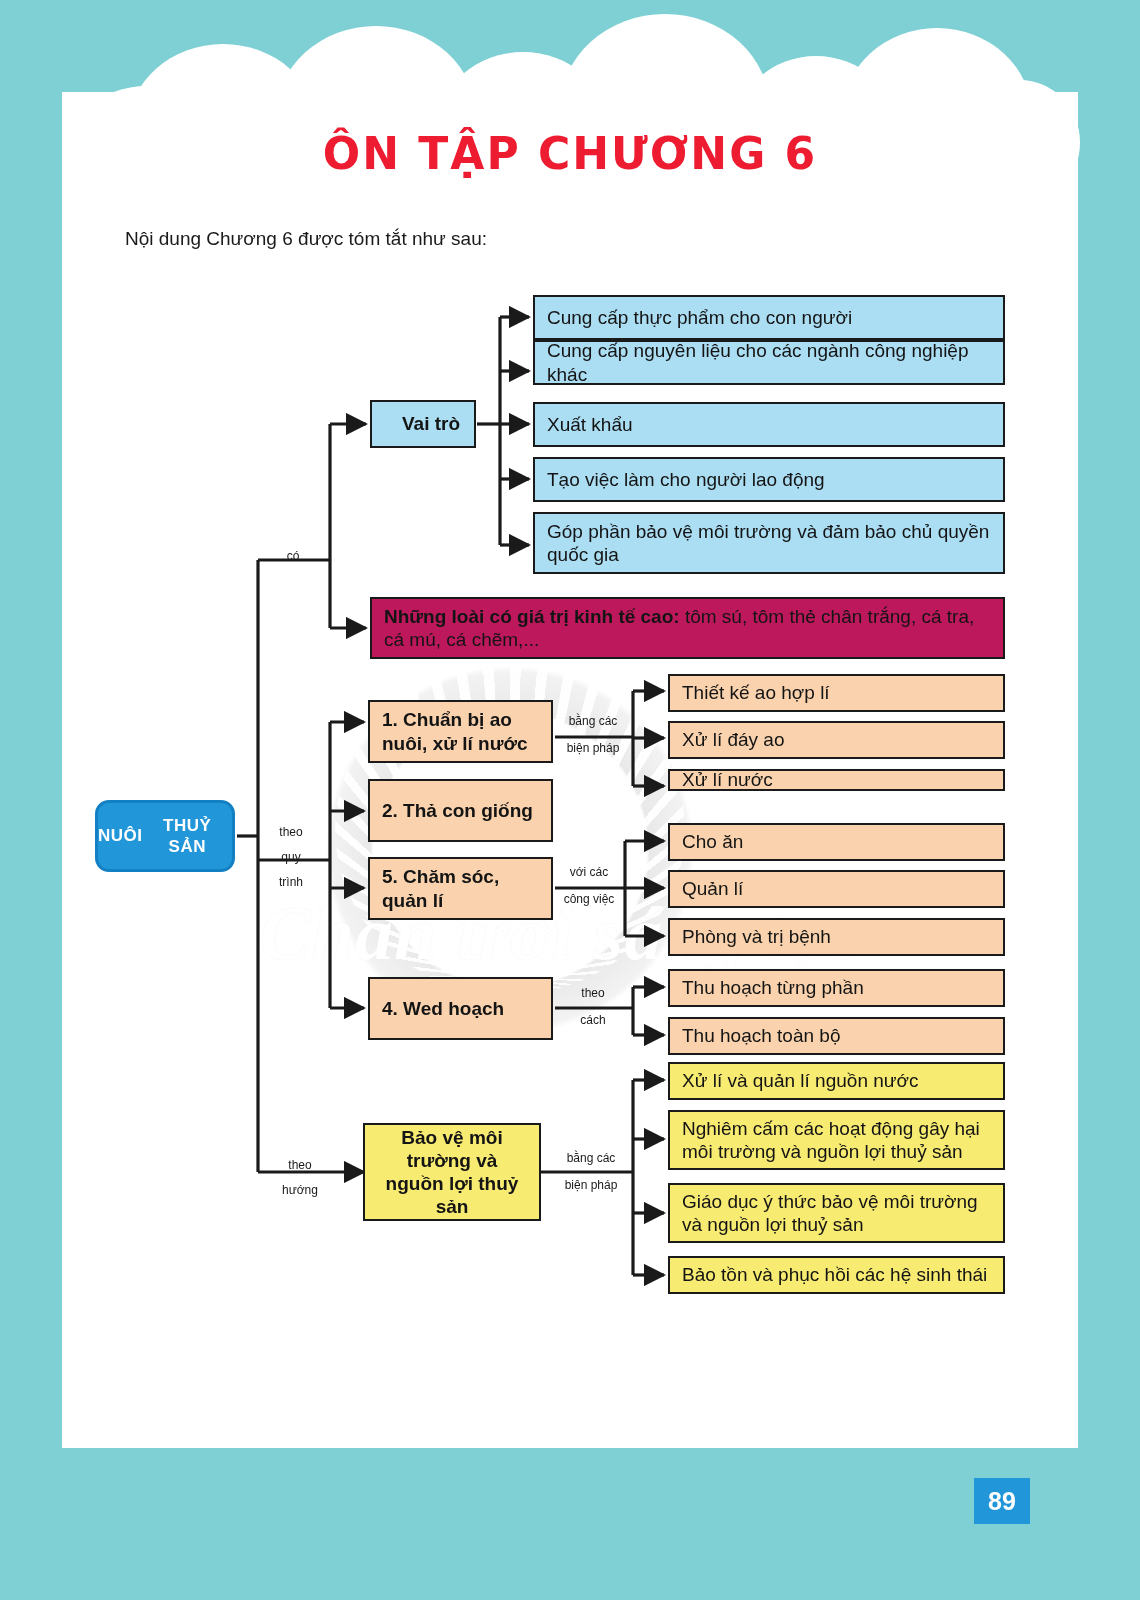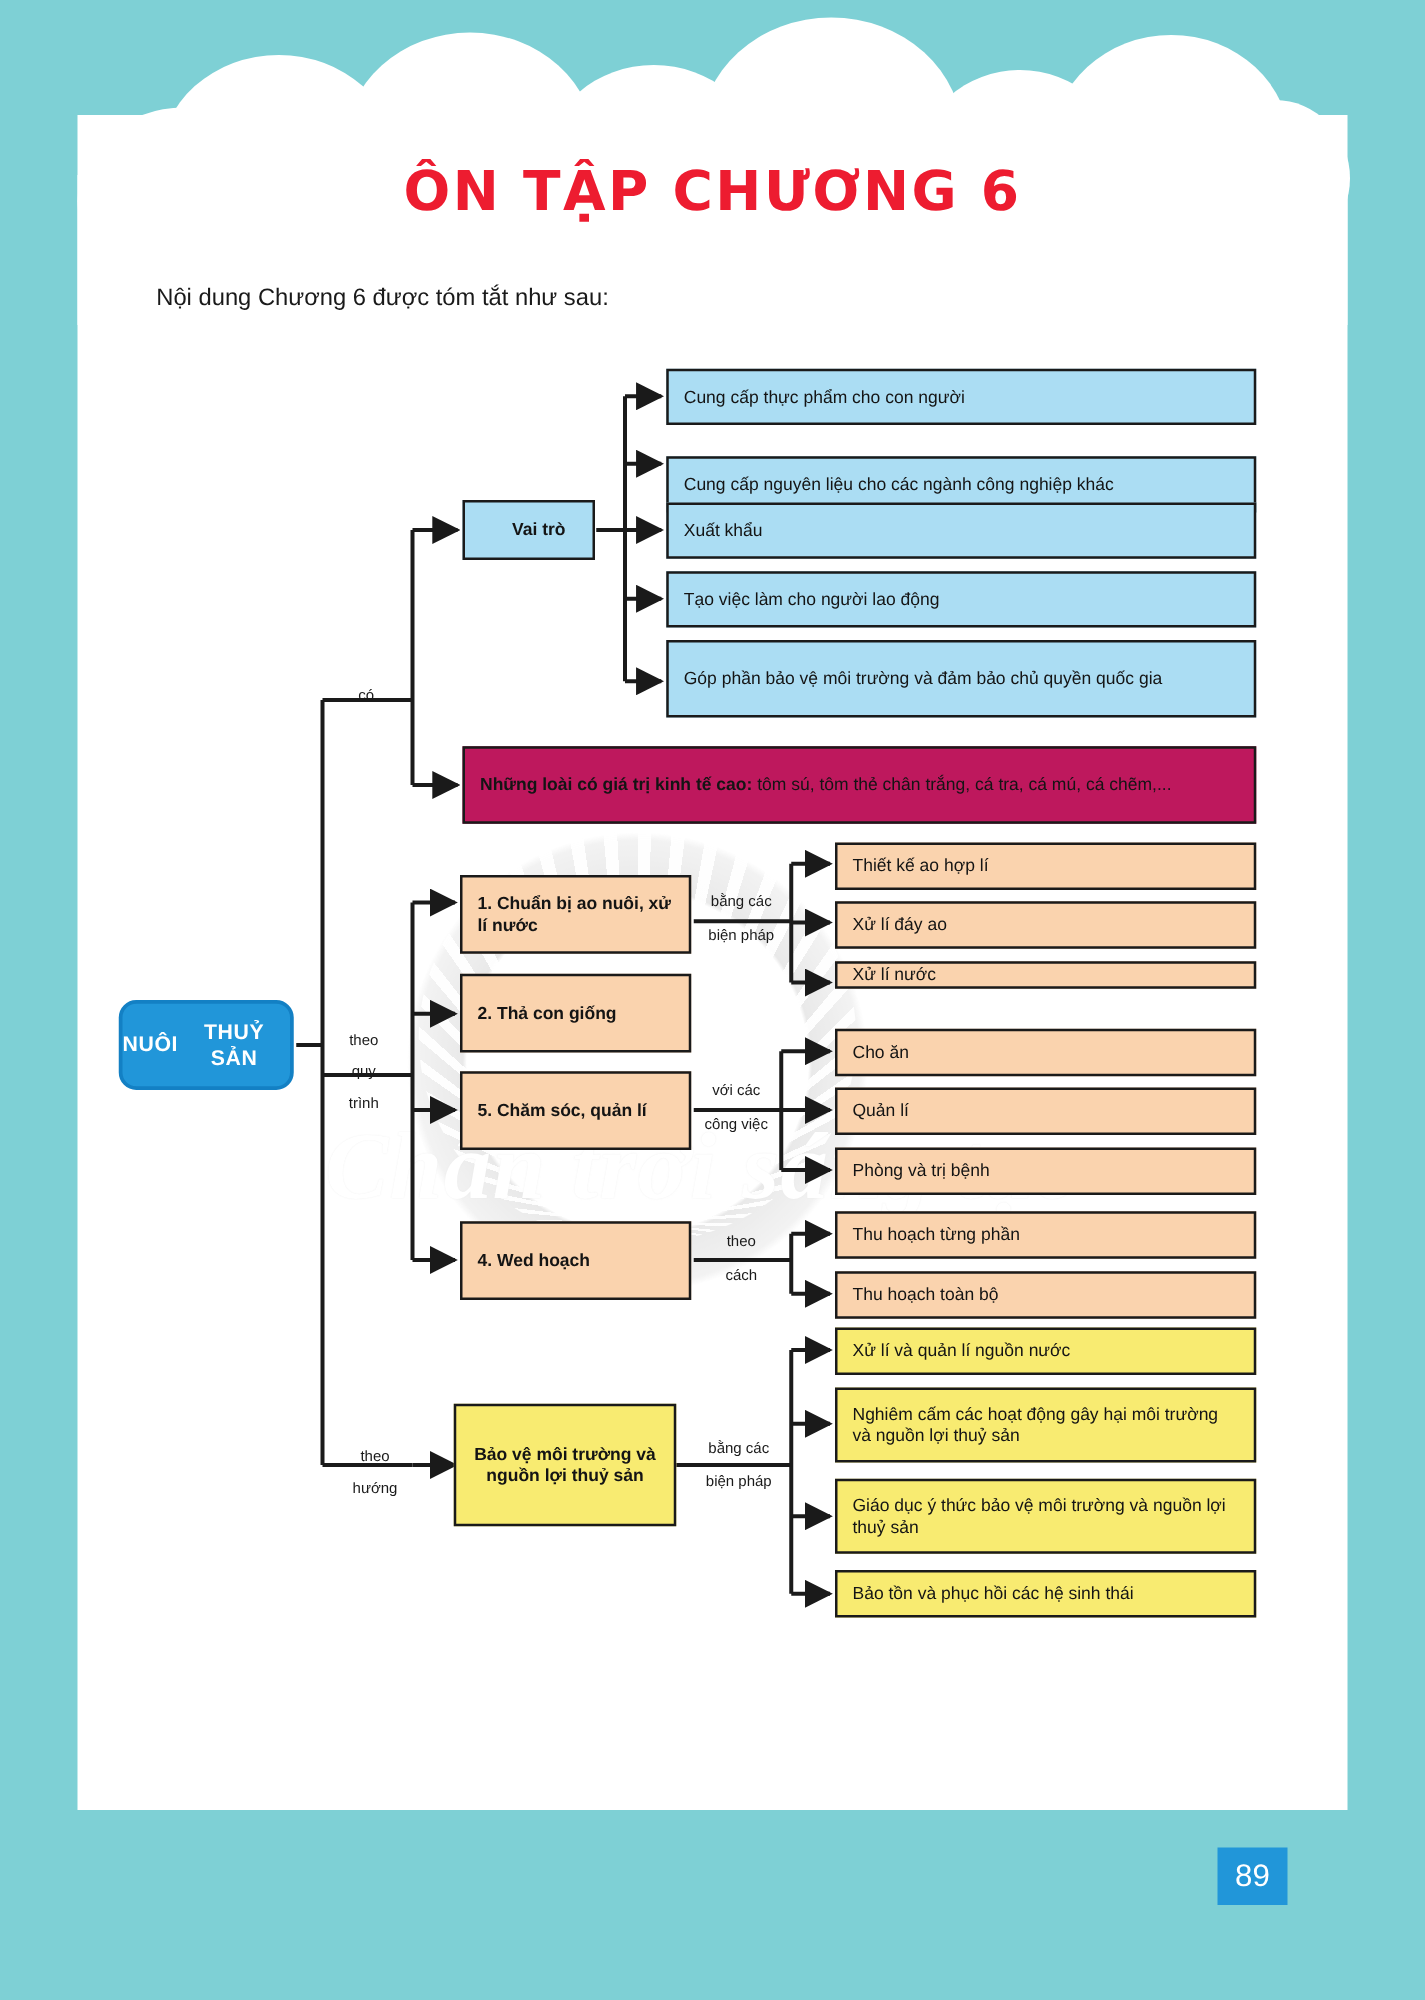--- a/index.html
+++ b/index.html
@@ -44,30 +44,30 @@
     color:#ed1c30;font-weight:bold;font-size:44px;letter-spacing:2px;
     font-family:"DejaVu Sans", sans-serif;
   }
   #intro{
     position:absolute;left:125px;top:228px;
     font-size:19px;color:#1a1a1a;
   }
   
   #page-number{
     position:absolute;left:974px;top:1478px;width:56px;height:46px;
-    background:#2196d9;color:#fff;font-weight:normal;font-size:25px;
+    background:#2196d9;color:#fff;font-weight:bold;font-size:25px;
     display:flex;align-items:center;justify-content:center;
   }
   
   #diagram{position:absolute;left:0;top:0;width:1140px;height:1600px;}
   .node{
     position:absolute;box-sizing:border-box;
     border:2px solid #1a1a1a;
     display:flex;align-items:center;
-    font-size:14px;color:#141414;
+    font-size:19px;color:#141414;
     padding:4px 12px;line-height:1.22;
   }
   .node.center{justify-content:center;text-align:center;}
   .node.bold{font-weight:bold;}
   .blue{background:#abddf3;}
   .pink{background:#be185d;}
   .orange{background:#fad3ae;}
   .yellow{background:#f8eb71;}
   #root-node{
     position:absolute;left:95px;top:800px;width:140px;height:72px;
@@ -188,21 +188,21 @@
   <div class="edge-label" style="left:550px;top:864px;width:78px;">với các</div>
   <div class="edge-label" style="left:550px;top:891px;width:78px;">công việc</div>
   <div class="edge-label" style="left:558px;top:985px;width:70px;">theo</div>
   <div class="edge-label" style="left:558px;top:1012px;width:70px;">cách</div>
   <div class="edge-label" style="left:548px;top:1150px;width:86px;">bằng các</div>
   <div class="edge-label" style="left:548px;top:1177px;width:86px;">biện pháp</div>
 
   <div class="node blue center bold" style="left:370px;top:400px;width:106px;height:48px;padding-left:28px;">Vai trò</div>
 
   <div class="node blue" style="left:533px;top:295px;width:472px;height:45px;">Cung cấp thực phẩm cho con người</div>
-  <div class="node blue" style="left:533px;top:365px;width:472px;height:45px;">Cung cấp nguyên liệu cho các ngành công nghiệp khác</div>
+  <div class="node blue" style="left:533px;top:340px;width:472px;height:45px;">Cung cấp nguyên liệu cho các ngành công nghiệp khác</div>
   <div class="node blue" style="left:533px;top:402px;width:472px;height:45px;">Xuất khẩu</div>
   <div class="node blue" style="left:533px;top:457px;width:472px;height:45px;">Tạo việc làm cho người lao động</div>
   <div class="node blue" style="left:533px;top:512px;width:472px;height:62px;">Góp phần bảo vệ môi trường và đảm bảo chủ quyền quốc gia</div>
 
   <div class="node pink" style="left:370px;top:597px;width:635px;height:62px;">
     <span><b>Những loài có giá trị kinh tế cao:</b><span> tôm sú, tôm thẻ chân trắng, cá tra, cá mú, cá chẽm,...</span></span>
   </div>
 
   <div class="node orange bold" style="left:368px;top:700px;width:185px;height:63px;">1. Chuẩn bị ao nuôi, xử lí nước</div>
   <div class="node orange bold" style="left:368px;top:779px;width:185px;height:63px;">2. Thả con giống</div>

